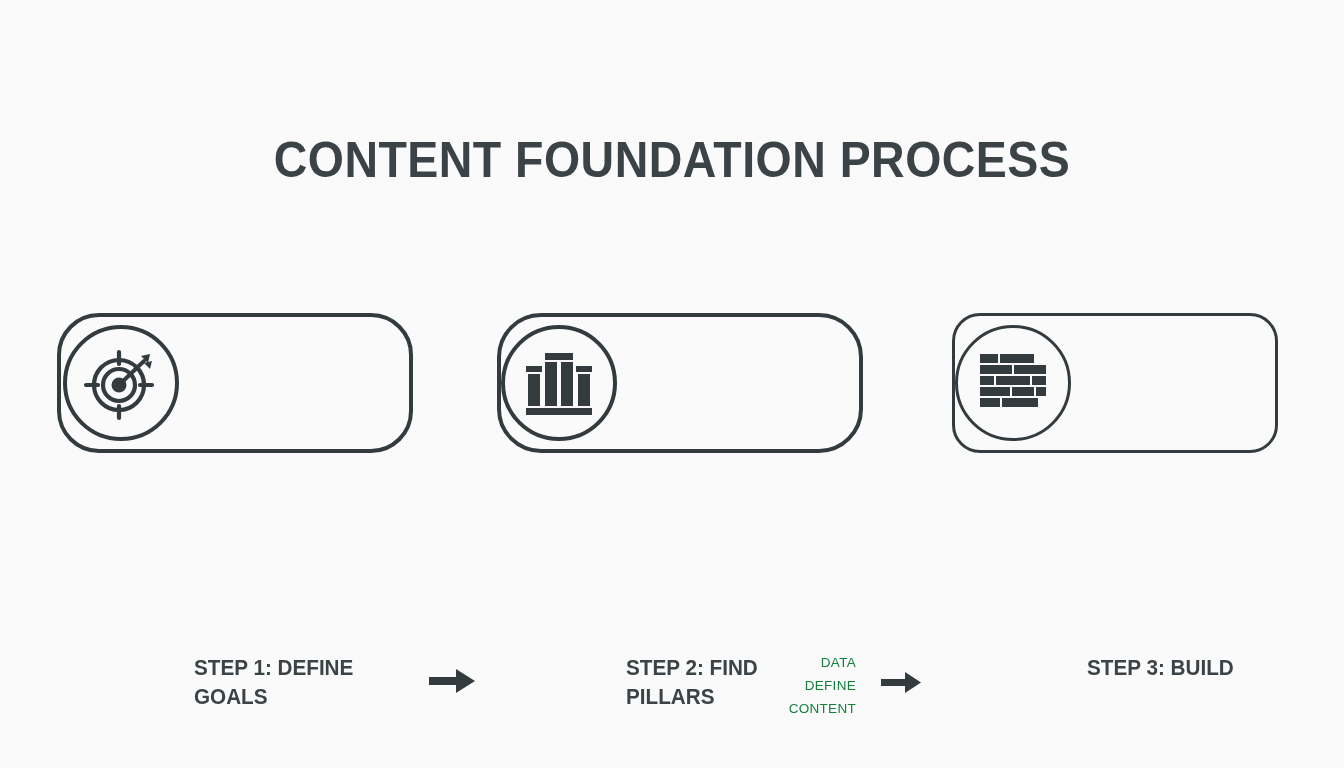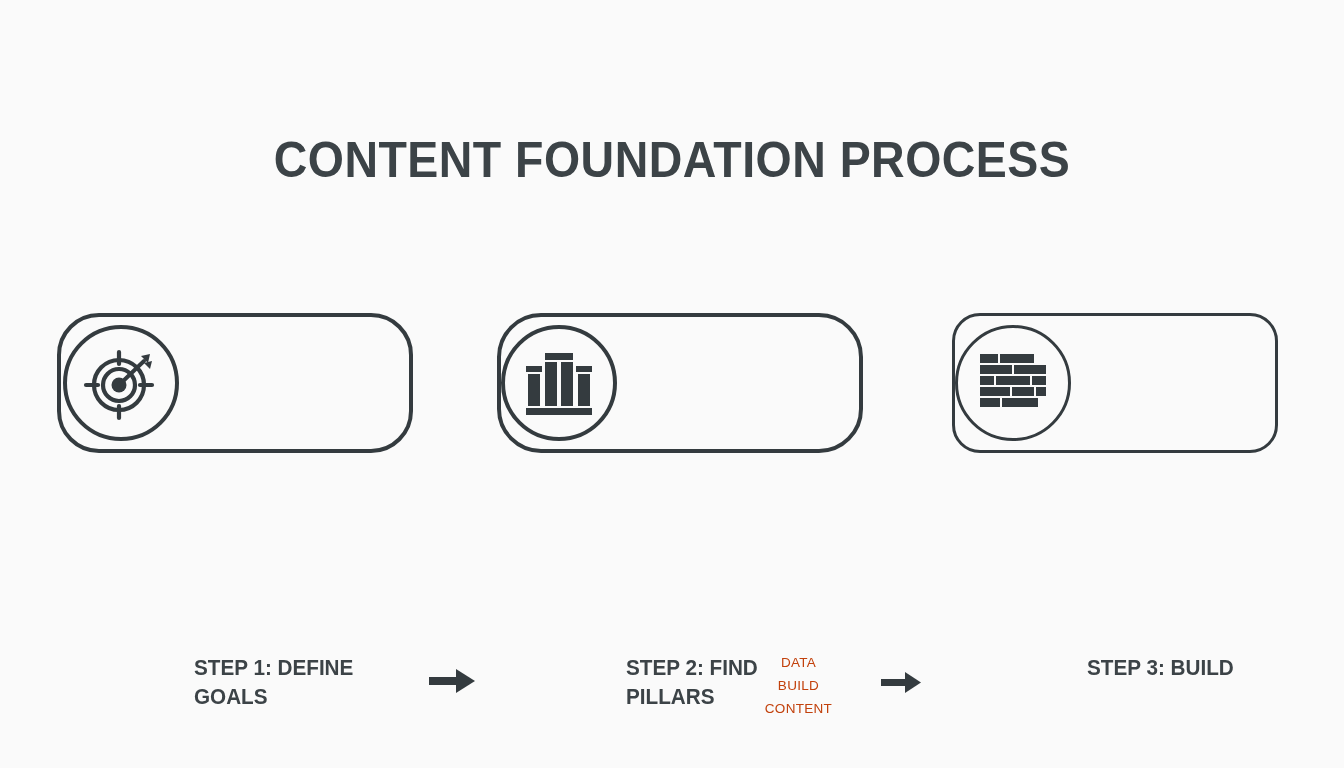--- a/index.html
+++ b/index.html
@@ -111,27 +111,27 @@
   .label-1 { left: 194px; top: 353px; width: 190px; }
   .label-2 { left: 626px; top: 353px; width: 170px; }
   .label-3 { left: 1087px; top: 353px; width: 170px; }
 
   .card-sublist {
     position: absolute;
     z-index: 4;
     left: 741px;
     top: 351px;
     width: 115px;
-    text-align: center;
+    text-align: right;
     font-family: "Liberation Sans", sans-serif;
     font-weight: normal;
     font-size: 13.5px;
     line-height: 23px;
     letter-spacing: 0.3px;
-    color: #c2410c;
+    color: #15803d;
   }
   .card-sublist div { white-space: nowrap; }
 
   
   .arrow {
     position: absolute;
     z-index: 2;
   }
   .arrow-1 { left: 429px; top: 363px; }
   .arrow-2 { left: 881px; top: 367px; }
@@ -192,21 +192,21 @@
             <rect x="5" y="61" width="66" height="7"></rect>
           </g>
         </svg>
       </span>
     </div>
 
     <div class="card-label label-2">STEP 2: FIND PILLARS</div>
 
     <div class="card-sublist">
       <div>DATA</div>
-      <div>BUILD</div>
+      <div>DEFINE</div>
       <div>CONTENT</div>
     </div>
 
     <span class="arrow arrow-2">
       <svg width="42" height="32" viewBox="0 0 42 32">
         <rect x="0" y="12" width="26" height="7" fill="#343b3f"></rect>
         <path d="M24 5 L40 15.5 L24 26 Z" fill="#343b3f"></path>
       </svg>
     </span>
 

